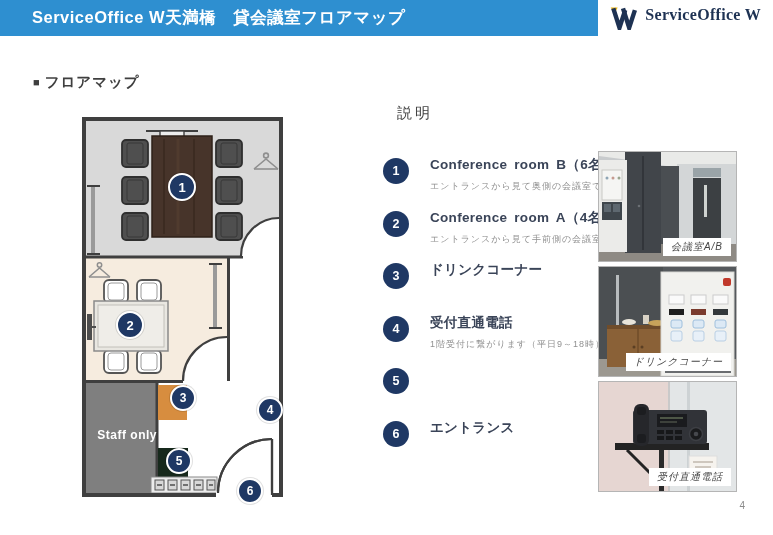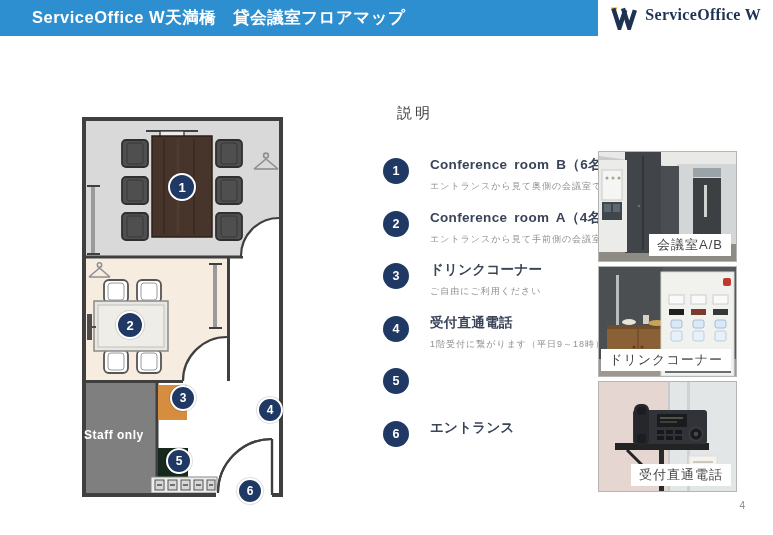--- a/index.html
+++ b/index.html
@@ -15,35 +15,35 @@
   
   .section-heading { position:absolute; left:33px; top:73px; font-size:14.5px; font-weight:bold; color:#3f3f3f; letter-spacing:1px; }
   .section-heading .bullet { font-size:11px; margin-right:4px; position:relative; top:-1px; }
 
   
   .plan { position:absolute; left:82px; top:117px; width:201px; height:380px; }
   .plan svg { position:absolute; left:0; top:0; }
   .marker { position:absolute; border-radius:50%; background:#1F3864; border:2px solid #ffffff; color:#ffffff; font-weight:bold; display:flex; align-items:center; justify-content:center; box-shadow:0 0 0 1px rgba(0,0,0,0.12); }
   .marker.lg { width:28px; height:28px; font-size:13px; }
   .marker.sm { width:26px; height:26px; font-size:12px; }
-  .staff-label { position:absolute; left:2px; top:311px; width:73px; text-align:left; color:#ffffff; font-weight:bold; font-size:12px; letter-spacing:0.5px; }
+  .staff-label { position:absolute; left:2px; top:311px; width:73px; text-align:right; color:#ffffff; font-weight:bold; font-size:12px; letter-spacing:0.5px; }
 
   
   .legend-heading { position:absolute; left:397px; top:104px; font-size:15px; color:#444444; letter-spacing:3px; }
   .legend-item { position:absolute; left:383px; width:235px; }
   .num-circle { position:absolute; left:0; top:2px; width:26px; height:26px; border-radius:50%; background:#1F3864; color:#ffffff; font-size:12.5px; font-weight:bold; display:flex; align-items:center; justify-content:center; }
   .item-text { margin-left:47px; }
   .item-title { font-size:13.5px; font-weight:bold; color:#3A4458; letter-spacing:0.3px; word-spacing:3px; white-space:nowrap; }
   .item-desc { font-size:9px; color:#909090; margin-top:5px; letter-spacing:1px; line-height:14px; white-space:nowrap; }
   .item-desc2 { font-size:9px; color:#909090; letter-spacing:1px; line-height:14px; white-space:nowrap; }
 
   
   .photo { position:absolute; left:598px; width:139px; height:111px; border:1px solid #b5b5b5; background:#dddddd; overflow:hidden; }
   .photo svg { display:block; }
-  .photo-caption { position:absolute; right:5px; bottom:5px; background:#ffffff; color:#444444; font-size:13px; letter-spacing:1px; padding:2px 8px; white-space:nowrap; }
+  .photo-caption { position:absolute; right:5px; bottom:5px; background:#ffffff; color:#444444; font-size:10px; letter-spacing:1px; padding:2px 8px; white-space:nowrap;font-style:italic; }
 
   
   .footer-text { position:absolute; left:310px; top:500px; width:165px; text-align:center; font-size:10px; color:#9b9b9b; letter-spacing:0.5px; }
   .page-number { position:absolute; right:28px; top:500px; font-size:10px; color:#8a8a8a; }
 </style>
 </head>
 <body>
 
 <div class="slide">
 
@@ -54,20 +54,23 @@
     <span>
       <svg width="30" height="24" viewBox="0 0 34 26">
         <polygon points="3,1 11,1 7.5,8" fill="#EBB410"></polygon>
         <polyline points="6,2 13,24 19.5,4" stroke="#1E3253" stroke-width="5" fill="none"></polyline>
         <polyline points="17,2 24,24 30.5,4" stroke="#1E3253" stroke-width="5" fill="none"></polyline>
       </svg>
     </span>
     <span class="logo-text">ServiceOffice W</span>
   </div>
 
+  <div class="section-heading">
+    <span class="bullet">■</span><span>フロアマップ</span>
+  </div>
 
   <div class="plan">
     <svg width="201" height="380" viewBox="0 0 201 380">
 
       <rect x="4" y="4" width="193" height="135" fill="#D9D9D9"></rect>
       <rect x="4" y="141" width="141" height="122" fill="#F6ECDF"></rect>
       <rect x="4" y="263" width="71" height="113" fill="#7F7F7F"></rect>
 
       <line x1="4" y1="140" x2="161" y2="140" stroke="#3F3F3F" stroke-width="3"></line>
       <line x1="146.5" y1="139" x2="146.5" y2="264" stroke="#3F3F3F" stroke-width="3"></line>
@@ -203,21 +206,20 @@
     <div class="num-circle">2</div>
     <div class="item-text">
       <div class="item-title">Conference room A（4名）</div>
       <div class="item-desc">エントランスから見て手前側の会議室です</div>
     </div>
   </div>
   <div class="legend-item" style="top:261px;">
     <div class="num-circle">3</div>
     <div class="item-text">
       <div class="item-title">ドリンクコーナー</div>
-      <div class="item-desc">ご自由にご利用ください</div>
     </div>
   </div>
   <div class="legend-item" style="top:314px;">
     <div class="num-circle">4</div>
     <div class="item-text">
       <div class="item-title">受付直通電話</div>
       <div class="item-desc">1階受付に繋がります（平日9～18時）</div>
     </div>
   </div>
   <div class="legend-item" style="top:366px;">

